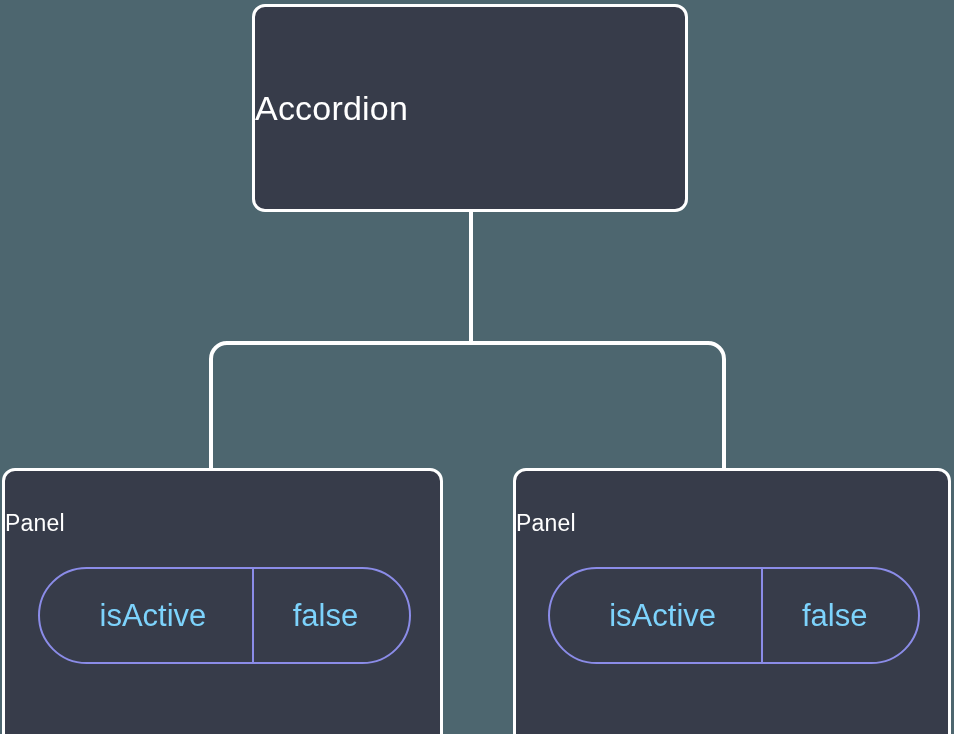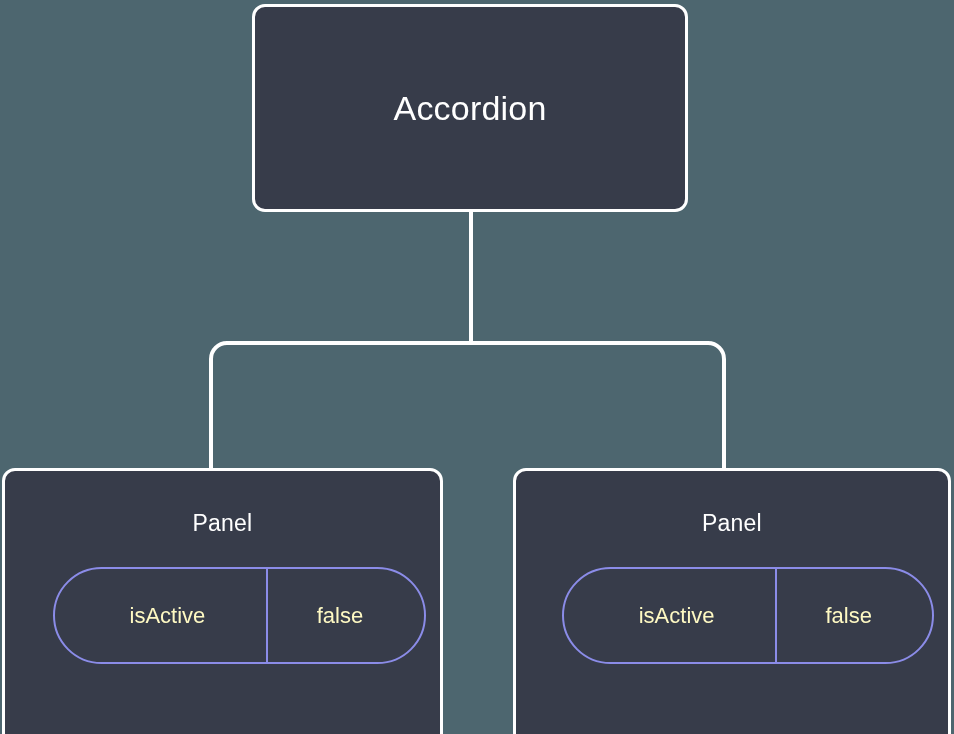--- a/index.html
+++ b/index.html
@@ -33,21 +33,20 @@
 
   
   .node {
     position: absolute;
     box-sizing: border-box;
     background: #373c4a;
     border: 3px solid #ffffff;
     border-radius: 13px;
     display: flex;
     flex-direction: column;
-    align-items: center;
   }
 
   .node-root {
     left: 252px;
     top: 4px;
     width: 436px;
     height: 208px;
     justify-content: center;
   }
 
@@ -92,22 +91,22 @@
     display: flex;
     align-items: stretch;
     overflow: hidden;
   }
 
   .prop-key,
   .prop-value {
     display: flex;
     align-items: center;
     justify-content: center;
-    color: #fef9c3;
-    font-size: 22px;
+    color: #7dd3fc;
+    font-size: 31px;
     line-height: 1;
     white-space: nowrap;
     box-sizing: border-box;
   }
 
   .prop-key {
     width: 215px;
     padding-left: 14px;
     border-right: 2px solid #8b8ce8;
   }

